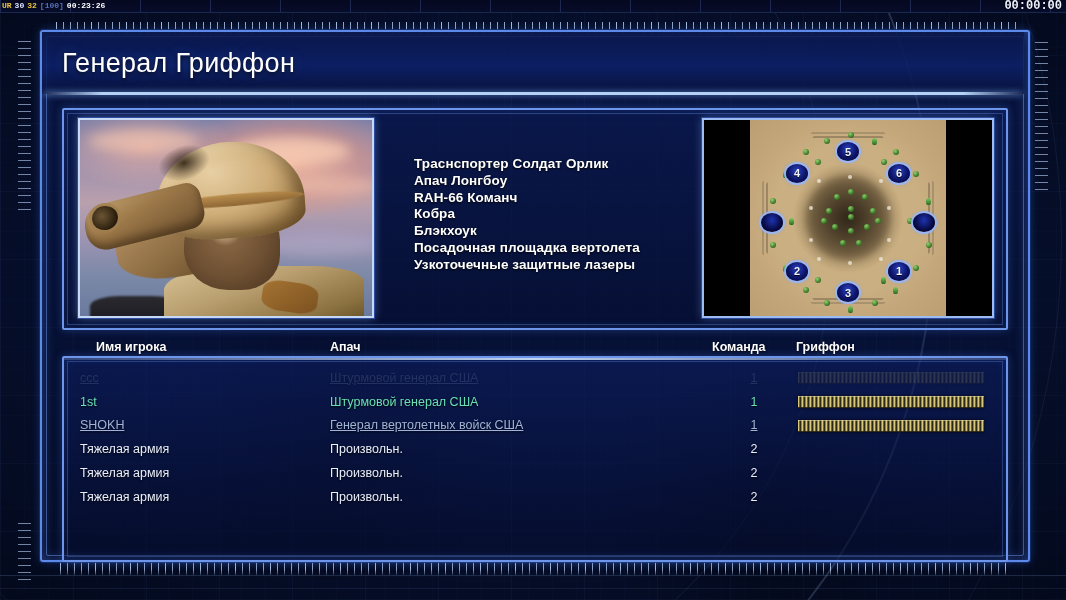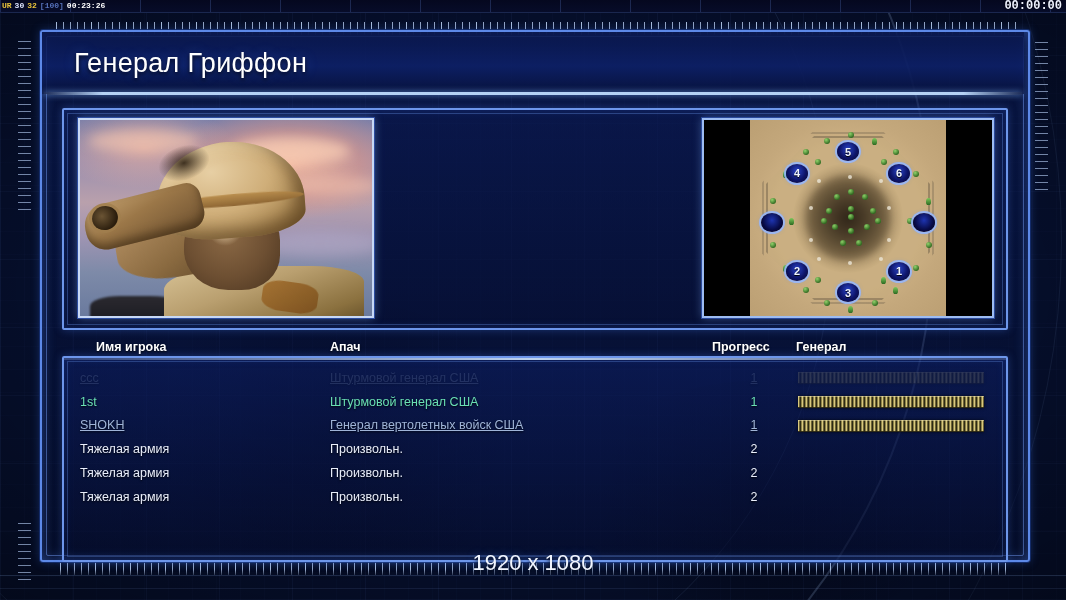--- a/index.html
+++ b/index.html
@@ -89,21 +89,21 @@
     position:absolute;left:42px;top:32px;width:982px;height:62px;
     background:linear-gradient(180deg, rgba(9,22,74,.85) 0%, rgba(13,32,104,.85) 55%, rgba(7,17,58,.85) 100%);
     display:flex;align-items:center;
   }
   .title-underline{
     position:absolute;left:44px;top:92px;width:978px;height:3px;
     background:linear-gradient(90deg, rgba(150,195,255,.15) 0%, rgba(190,220,255,.95) 6%, rgba(190,220,255,.95) 94%, rgba(150,195,255,.15) 100%);
     box-shadow:0 0 6px rgba(120,175,255,.8);
   }
   .page-title{
-    margin-left:32px;color:#ffffff;font-size:27px;letter-spacing:.3px;
+    margin-left:20px;color:#ffffff;font-size:27px;letter-spacing:.3px;
     text-shadow:0 2px 4px rgba(0,0,0,.85), 0 0 12px rgba(80,130,255,.35);
     font-weight:400;
   }
 
   
   .top-panel{
     position:absolute;left:62px;top:108px;width:942px;height:218px;
     border:2px solid #6d96ea;border-radius:2px;
     background:linear-gradient(180deg, rgba(10,24,80,.55), rgba(6,15,52,.55));
     box-shadow:0 0 8px rgba(70,120,230,.35), 0 0 10px rgba(40,80,180,.3) inset;
@@ -375,20 +375,29 @@
         <div class="soldier-face"></div>
         <div class="face-hl"></div>
         <div class="soldier-helmet"></div>
         <div class="helmet-shadow"></div>
         <div class="helmet-band"></div>
         <div class="binoc"></div>
         <div class="binoc-lens"></div>
       </div>
     </div>
 
+    <div class="unit-list">
+      <div>Траснспортер Солдат Орлик</div>
+      <div>Апач Лонгбоу</div>
+      <div>RAH-66 Команч</div>
+      <div>Кобра</div>
+      <div>Блэкхоук</div>
+      <div>Посадочная площадка вертолета</div>
+      <div>Узкоточечные защитные лазеры</div>
+    </div>
 
     <div class="map-wrap">
       <div class="map-letterbox-l"></div>
       <div class="map-letterbox-r"></div>
       <div class="map-canvas">
         <div class="map-oct2"></div>
         <div class="map-oct"></div>
         <div class="map-center-dark"></div>
         <div id="foliage-layer">
             <div class="foliage" style="left: 50%; top: 6%;"></div>
@@ -449,22 +458,22 @@
             <div class="start-pos" style="left: calc(24% - 11px); top: calc(77% - 9px);">2</div>
             <div class="start-pos" style="left: calc(76% - 11px); top: calc(77% - 9px);">1</div>
             <div class="start-pos" style="left: calc(50% - 11px); top: calc(88% - 9px);">3</div>
           </div>
       </div>
     </div>
   </div>
 
   <div class="col-head" style="left:96px;">Имя игрока</div>
   <div class="col-head" style="left:330px;">Апач</div>
-  <div class="col-head" style="left:712px;">Прогресс</div>
-  <div class="col-head" style="left:796px;">Генерал</div>
+  <div class="col-head" style="left:712px;">Команда</div>
+  <div class="col-head" style="left:796px;">Гриффон</div>
 
   <div class="table-panel">
     <div class="table-top-hl"></div>
     <div class="table-panel-inner"></div>
     <div id="rows-layer">
         <div class="row row-faded" style="top: 8px;">
           <div class="cell-name txt-pale">ccc</div>
           <div class="cell-army txt-pale">Штурмовой генерал США</div>
           <div class="cell-team txt-pale">1</div>
           <div class="cell-prog">
@@ -498,15 +507,14 @@
           <div class="cell-team txt-white">2</div>
         </div>
         <div class="row" style="top: 127px;">
           <div class="cell-name txt-white">Тяжелая армия</div>
           <div class="cell-army txt-white">Произвольн.</div>
           <div class="cell-team txt-white">2</div>
         </div>
       </div>
   </div>
 
-  <div class="resolution">1920 x 1080</div>
 
 </div>
 
 </body></html>

